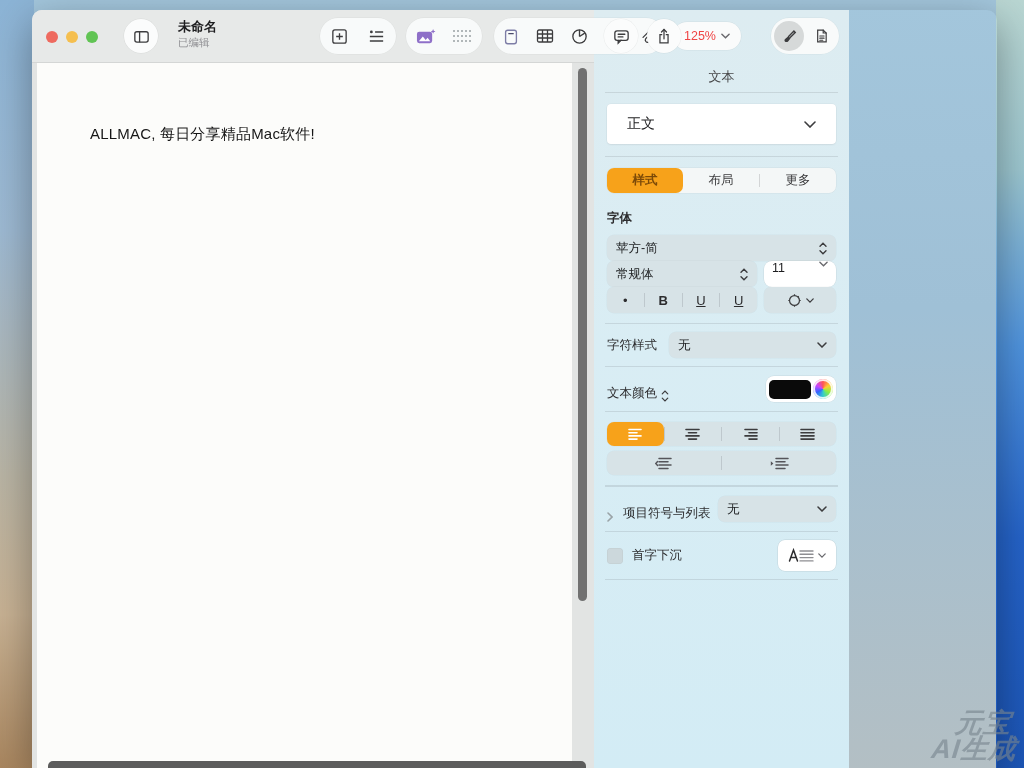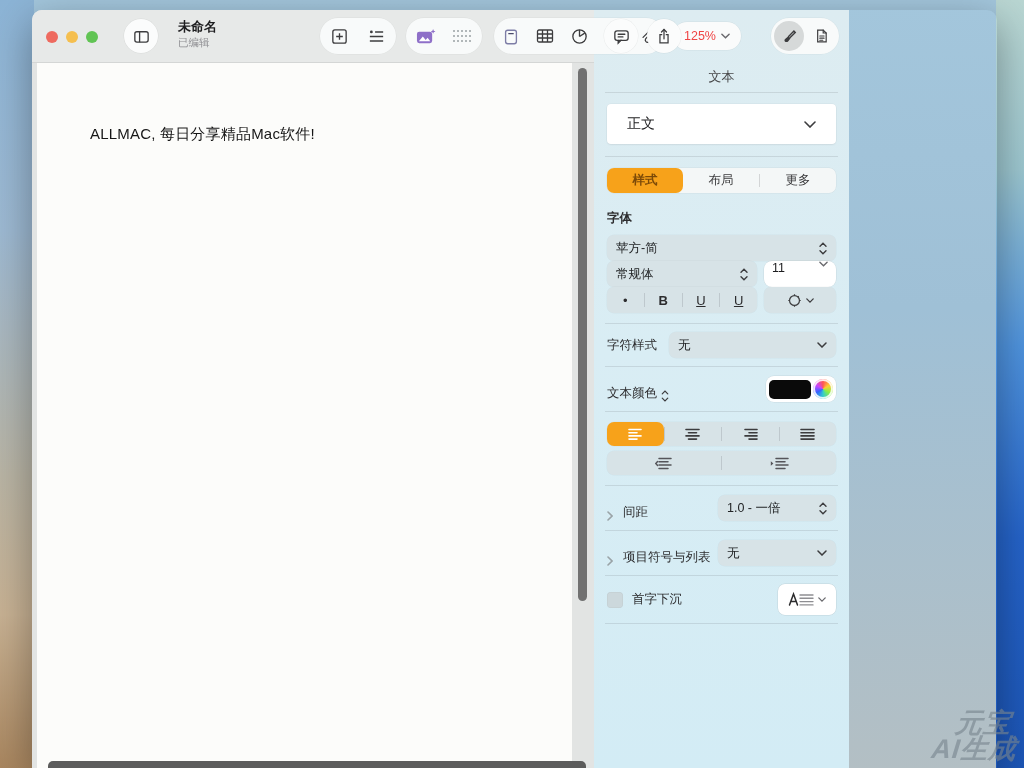--- a/index.html
+++ b/index.html
@@ -487,39 +487,20 @@
                 <line x1="6" y1="4.8" x2="15" y2="4.8"></line>
                 <line x1="6" y1="8.1" x2="18" y2="8.1"></line>
                 <line x1="6" y1="11.4" x2="15" y2="11.4"></line>
               </svg>
           </span>
         </button>
       </div>
 
       <div class="divider mt10"></div>
 
-      <div class="row my9">
-        <span class="disc">
-          <svg width="6" height="10" viewBox="0 0 6 10" fill="none" stroke="#9aa3a7" stroke-width="1.6" stroke-linecap="round">
-              <path d="M1 1 L5 5 L1 9"></path>
-            </svg>
-        </span>
-        <span class="label" style="margin-left:6px">间距</span>
-        <span style="flex:1"></span>
-        <button class="pill val-pill">
-          <span>1.0 - 一倍</span>
-          <span class="spacer"></span>
-          <span>
-            <svg width="8" height="13" viewBox="0 0 8 13" fill="none" stroke="#3c3c3e" stroke-width="1.4" stroke-linecap="round">
-                <path d="M1 4.2 L4 1.2 L7 4.2"></path>
-                <path d="M1 8.8 L4 11.8 L7 8.8"></path>
-              </svg>
-          </span>
-        </button>
-      </div>
 
       <div class="divider"></div>
 
       <div class="row my9">
         <span class="disc">
           <svg width="6" height="10" viewBox="0 0 6 10" fill="none" stroke="#9aa3a7" stroke-width="1.6" stroke-linecap="round">
               <path d="M1 1 L5 5 L1 9"></path>
             </svg>
         </span>
         <span class="label" style="margin-left:6px">项目符号与列表</span>

